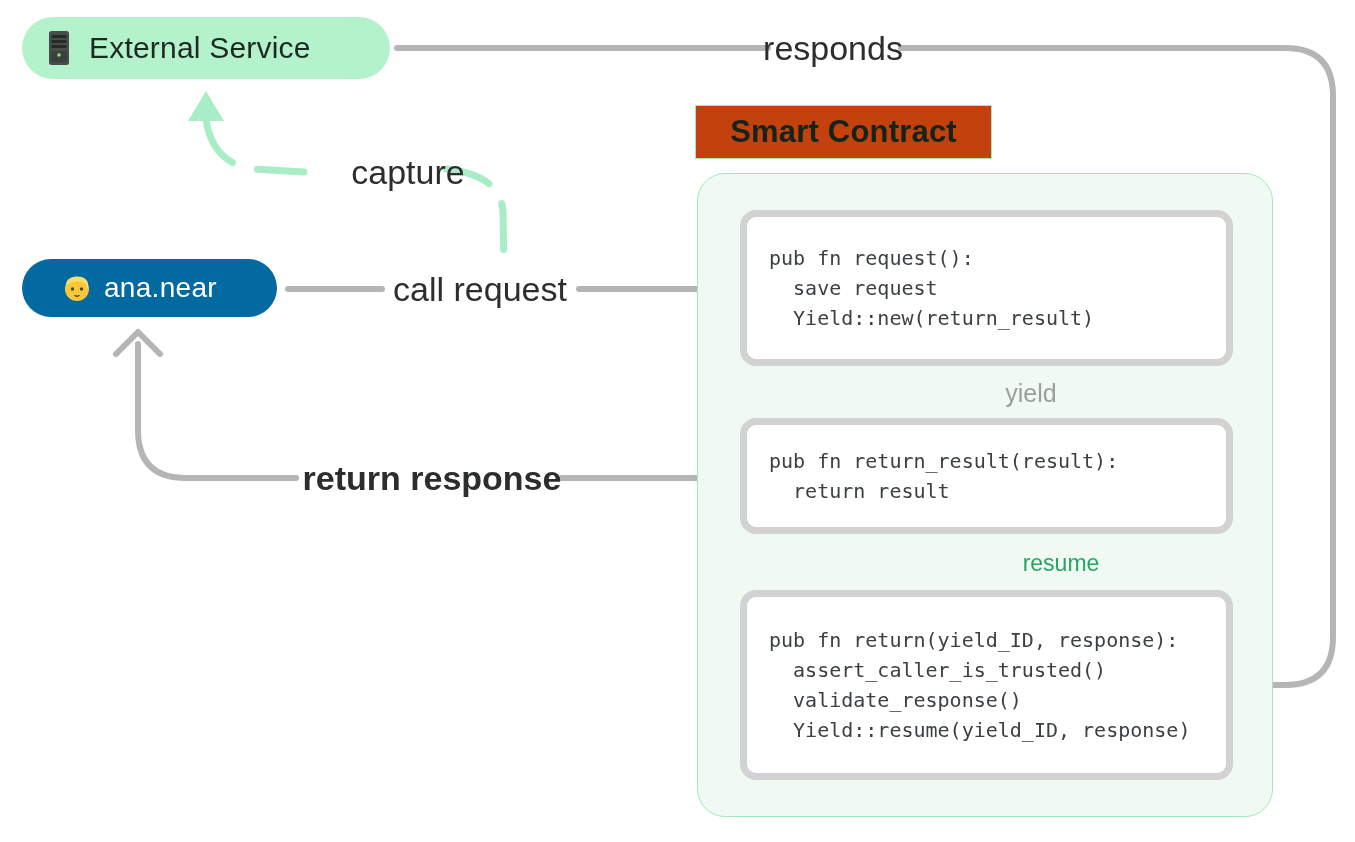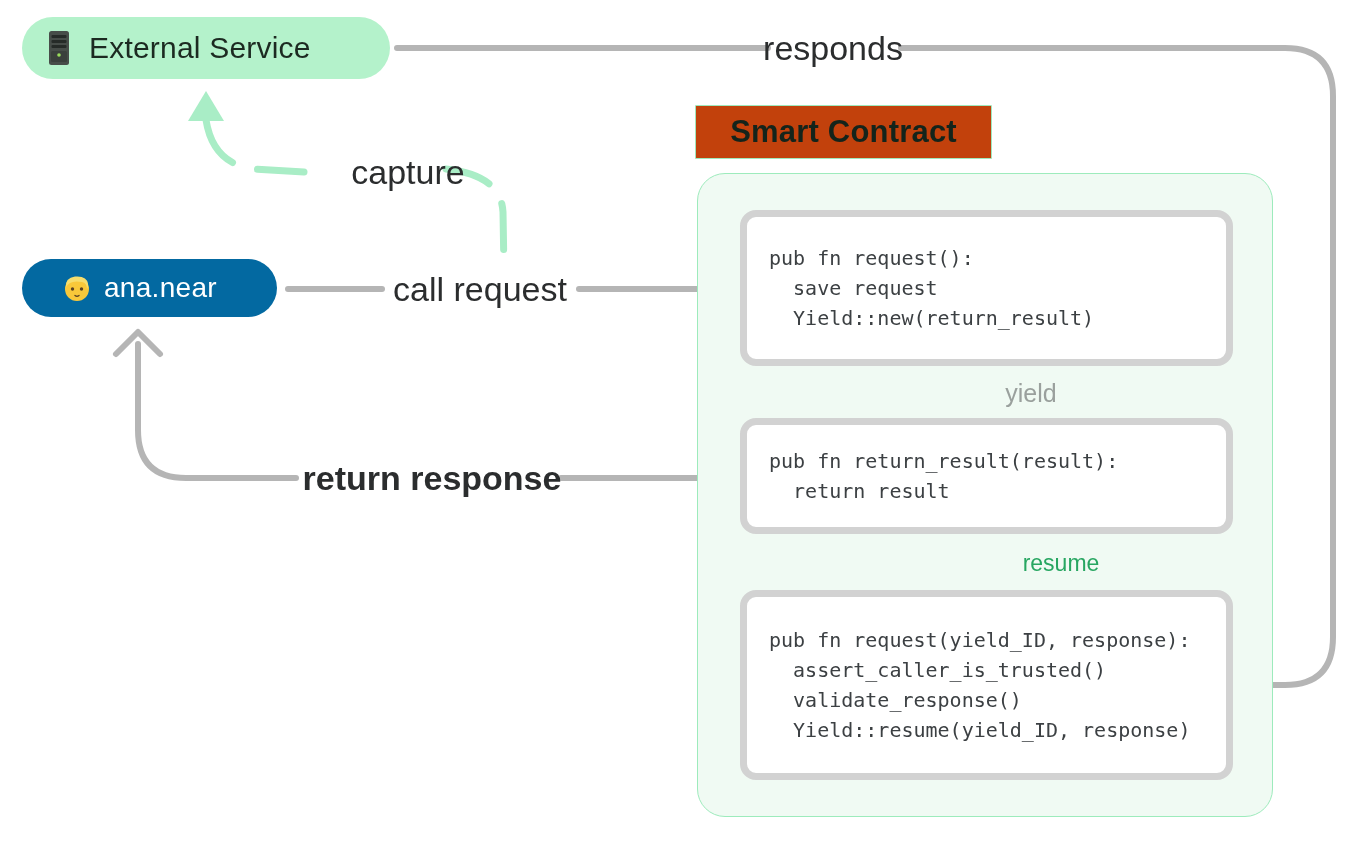--- a/index.html
+++ b/index.html
@@ -133,21 +133,21 @@
     <div class="code-line">  save request</div>
     <div class="code-line">  Yield::new(return_result)</div>
   </div>
 
   <div class="code-block block-2">
     <div class="code-line">pub fn return_result(result):</div>
     <div class="code-line">  return result</div>
   </div>
 
   <div class="code-block block-3">
-    <div class="code-line">pub fn request(yield_ID, response):</div>
+    <div class="code-line">pub fn return(yield_ID, response):</div>
     <div class="code-line">  assert_caller_is_trusted()</div>
     <div class="code-line">  validate_response()</div>
     <div class="code-line">  Yield::resume(yield_ID, response)</div>
   </div>
 
   <div class="pill user-pill">
     <svg class="icon" width="30" height="30" viewBox="0 0 30 30">
       <circle cx="15" cy="16" r="12" fill="#f8c83a"></circle>
       <path d="M 4 14 Q 3 5 13 3.5 Q 25 2.5 26 11 Q 26.5 14 25 16 Q 25 10 20 9 Q 12 7.5 8 10 Q 5 12 4 14 Z" fill="#f5de6e"></path>
       <circle cx="10.5" cy="16" r="1.7" fill="#5b4322"></circle>

